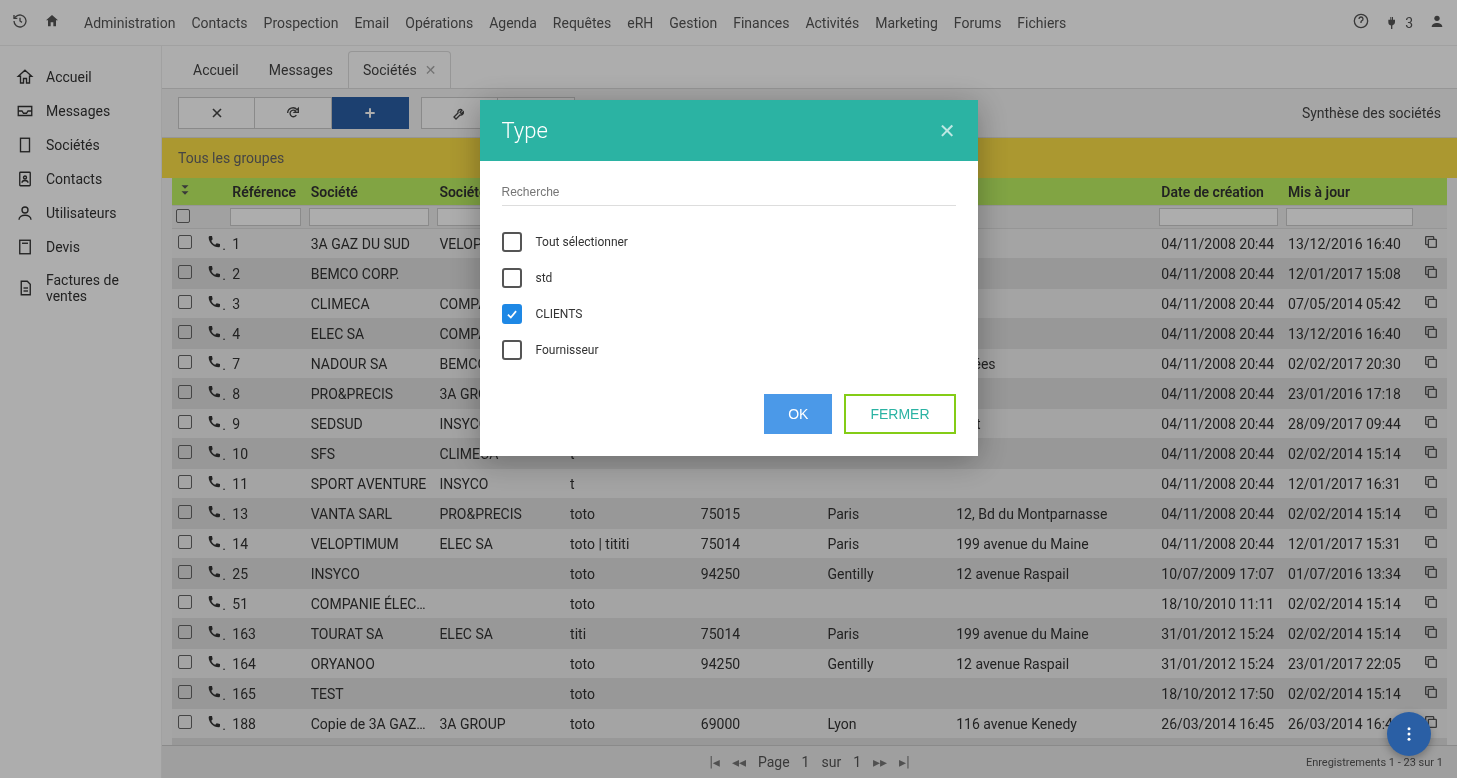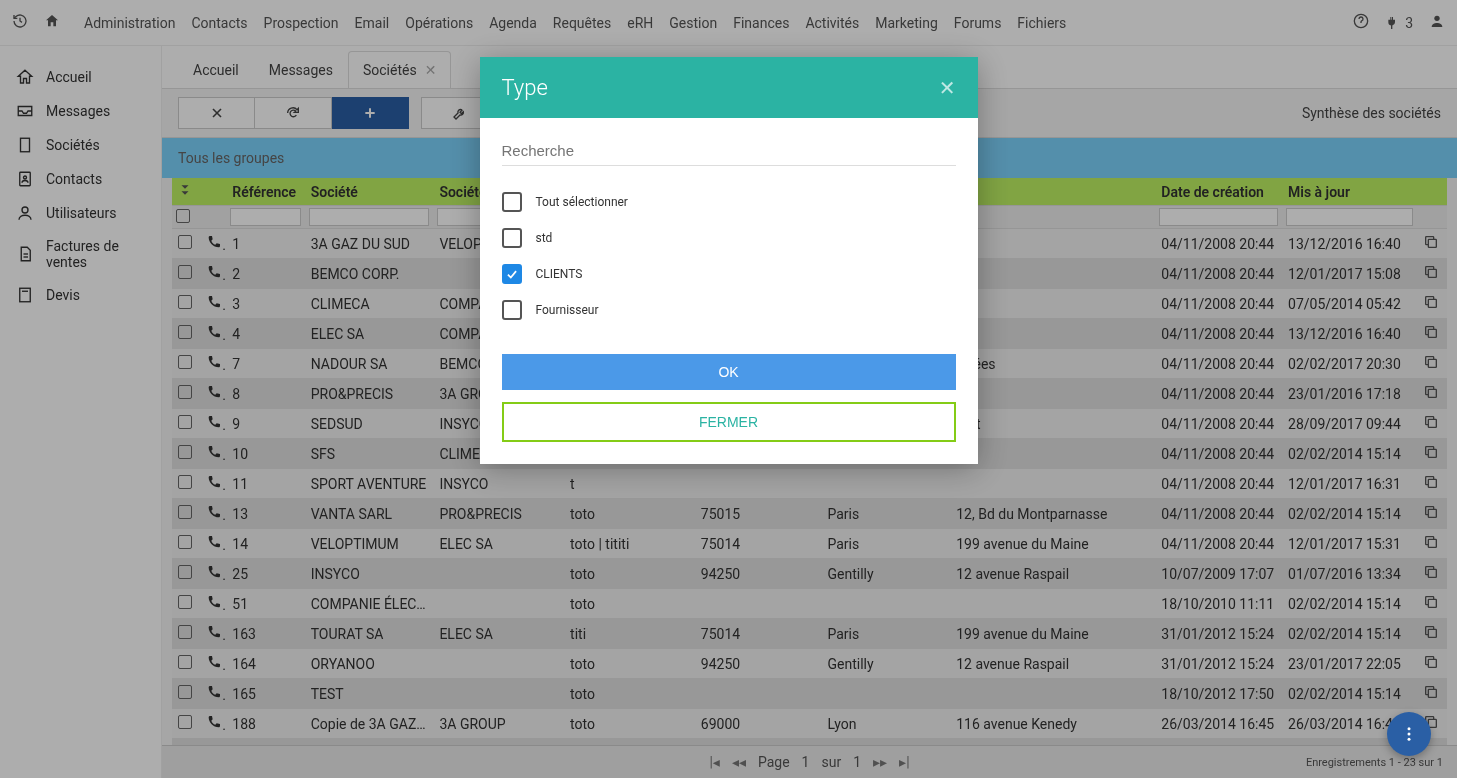--- a/index.html
+++ b/index.html
@@ -23,21 +23,21 @@
 .tab .close { margin-left: 8px; color: #aaa; }
 
 .toolbar-row { display: flex; align-items: center; padding: 8px 16px; background: #f5f5f5; border-top: 1px solid #ddd; border-bottom: 1px solid #ddd; }
 .toolbar { display: flex; gap: 0; }
 .tbtn { width: 77px; height: 32px; display: flex; align-items: center; justify-content: center; border: 1px solid #ccc; background: #fff; cursor: pointer; }
 .tbtn + .tbtn { border-left: none; }
 .tbtn.primary { background: #2a5fa5; color: #fff; border-color: #2a5fa5; }
 .tbtn-spacer { width: 12px; }
 .synth { margin-left: auto; color: #444; }
 
-.groups-label { padding: 12px 16px; color: #666; background: #7dd3fc; }
+.groups-label { padding: 12px 16px; color: #666; background: #fde047; }
 
 .table-wrap { flex: 1; overflow: hidden; background: #f5f5f5; padding: 0 10px; position: relative; }
 table { width: 100%; border-collapse: collapse; table-layout: fixed; }
 th, td { padding: 5px 6px; text-align: left; white-space: nowrap; overflow: hidden; text-overflow: ellipsis; font-size: 14px; }
 thead th { color: #333; font-weight: 600; border-bottom: 1px solid #ddd; position: sticky; top: 0; background: #bef264; }
 thead tr.filter-row th { padding: 2px 4px; background: #eee; }
 thead tr.filter-row input { width: 100%; border: 1px solid #ccc; padding: 2px 4px; font-size: 12px; height: 18px; }
 tbody tr { border-bottom: 1px solid #e0e0e0; }
 tbody tr:nth-child(odd) { background: #f2f2f2; }
 tbody tr:nth-child(even) { background: #e0e0e0; }
@@ -54,31 +54,31 @@
 .col-date1 { width: 126px; }
 .col-date2 { width: 134px; }
 .col-act { width: 30px; }
 
 .chk { width: 14px; height: 14px; border: 1.5px solid #666; border-radius: 2px; display: inline-block; }
 
 .pagination { display: flex; align-items: center; justify-content: center; gap: 12px; padding: 8px; color: #555; position: absolute; bottom: 0; left: 0; right: 0; background: #eaeaea; border-top: 1px solid #ccc; }
 .pagination .pbtn { cursor: pointer; color: #777; }
 .pag-right { position: absolute; right: 14px; color: #555; font-size: 11px; }
 
-.overlay { position: fixed; inset: 0; background: rgba(0,0,0,0.32); display: flex; align-items: flex-start; justify-content: center; padding-top: 57px; }
+.overlay { position: fixed; inset: 0; background: rgba(0,0,0,0.32); display: flex; align-items: flex-start; justify-content: center; padding-top: 100px; }
 .modal { width: 498px; background: #fff; box-shadow: 0 5px 30px rgba(0,0,0,0.3); }
 .modal-header { background: #2bb3a3; color: #fff; padding: 18px 22px; display: flex; align-items: center; font-size: 22px; font-weight: 300; }
 .modal-header .close-x { margin-left: auto; color: rgba(255,255,255,0.7); cursor: pointer; font-size: 20px; }
 .modal-body { padding: 18px 22px 12px; }
-.modal-body .search { width: 100%; border: none; border-bottom: 1px solid #ddd; padding: 6px 0; font-size: 15px; outline: none; margin-bottom: 18px; color: #777; }
+.modal-body .search { width: 100%; border: none; border-bottom: 1px solid #ddd; padding: 6px 0; font-size: 12px; outline: none; margin-bottom: 18px; color: #777; }
 .opt-row { display: flex; align-items: center; gap: 14px; padding: 8px 0; font-size: 12px; color: #333; }
 .opt-chk { width: 20px; height: 20px; border: 2px solid #555; border-radius: 3px; display: inline-flex; align-items: center; justify-content: center; cursor: pointer; flex-shrink: 0; }
 .opt-chk.checked { background: #1e88e5; border-color: #1e88e5; }
 .opt-chk.checked svg { stroke: #fff; }
-.modal-footer { padding: 14px 22px 22px; display: flex; justify-content: flex-end; gap: 12px; flex-direction: column; }
+.modal-footer { padding: 14px 22px 22px; display: flex; justify-content: flex-end; gap: 12px; }
 .btn { padding: 10px 24px; font-size: 14px; cursor: pointer; border: none; }
 .btn-primary { background: #4b99e8; color: #fff; }
 .btn-outline { background: #fff; color: #2bb3a3; border: 2px solid #84cc16; }
 
 .fab { position: fixed; right: 26px; bottom: 22px; width: 44px; height: 44px; border-radius: 50%; background: #2a5fa5; color: #fff; display: flex; align-items: center; justify-content: center; box-shadow: 0 3px 8px rgba(0,0,0,0.3); cursor: pointer; }
 
 svg.icon { width: 16px; height: 16px; }
 </style>
 </head>
 <body>
@@ -164,35 +164,35 @@
       </div>
       <div class="item">
         <svg viewBox="0 0 24 24" fill="none" stroke="#333" stroke-width="1.8">
           <circle cx="12" cy="8" r="4"></circle>
           <path d="M4 21c0-4 4-6 8-6s8 2 8 6"></path>
         </svg>
         <span>Utilisateurs</span>
       </div>
       <div class="item">
         <svg viewBox="0 0 24 24" fill="none" stroke="#333" stroke-width="1.8">
-          <path d="M7 3h8l4 4v14H7z"></path>
-          <line x1="10" y1="12" x2="16" y2="12"></line>
-          <line x1="10" y1="16" x2="16" y2="16"></line>
-        </svg>
-        <span>Factures de ventes</span>
-      </div>
-      <div class="item">
-        <svg viewBox="0 0 24 24" fill="none" stroke="#333" stroke-width="1.8">
           <rect x="5" y="3" width="14" height="18"></rect>
           <line x1="8" y1="7" x2="16" y2="7"></line>
           <line x1="8" y1="11" x2="8" y2="11"></line>
           <line x1="12" y1="11" x2="12" y2="11"></line>
           <line x1="16" y1="11" x2="16" y2="11"></line>
         </svg>
         <span>Devis</span>
+      </div>
+      <div class="item">
+        <svg viewBox="0 0 24 24" fill="none" stroke="#333" stroke-width="1.8">
+          <path d="M7 3h8l4 4v14H7z"></path>
+          <line x1="10" y1="12" x2="16" y2="12"></line>
+          <line x1="10" y1="16" x2="16" y2="16"></line>
+        </svg>
+        <span>Factures de ventes</span>
       </div>
     </div>
 
   <div class="content">
     <div class="tabs" id="tabs">
         <div class="tab"><span>Accueil</span></div>
         <div class="tab"><span>Messages</span></div>
         <div class="tab active"><span>Sociétés</span><span class="close">✕</span></div>
       </div>
 

